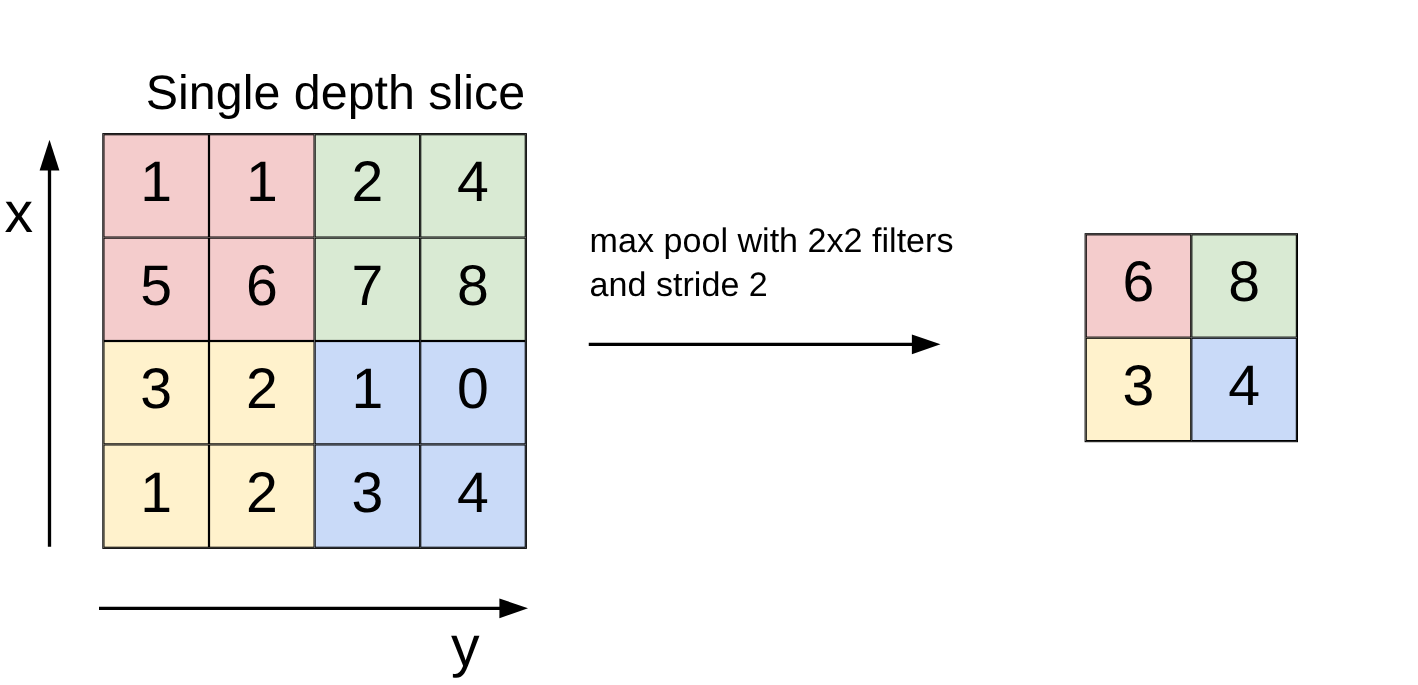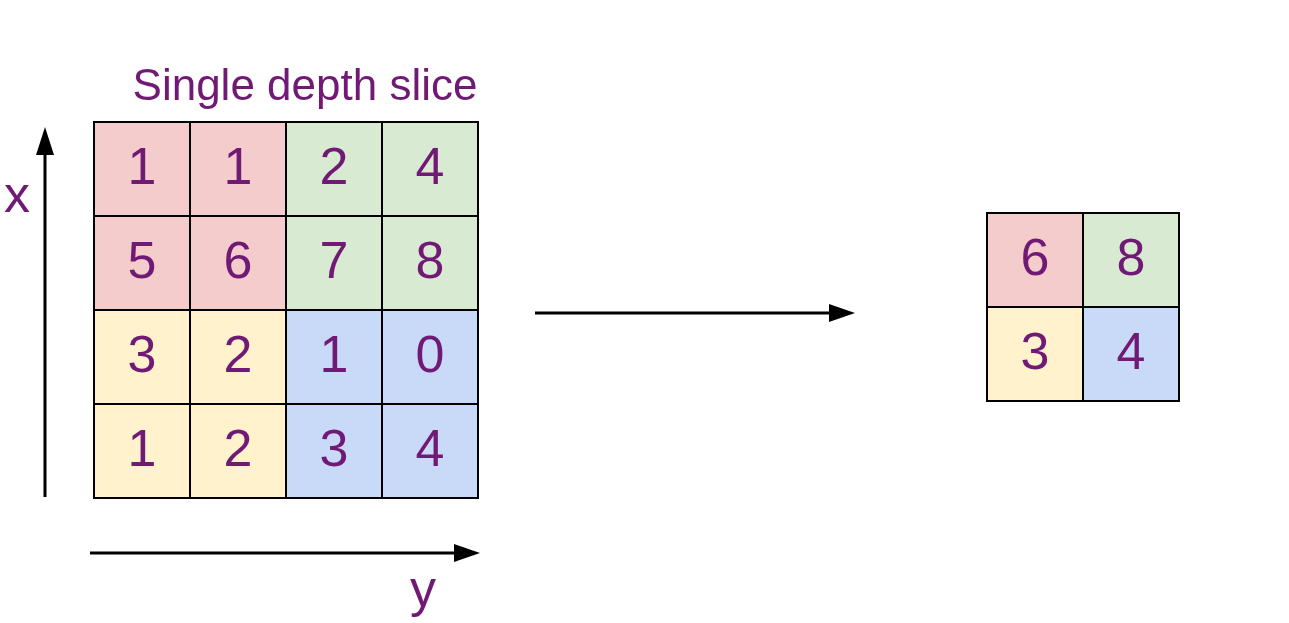--- a/index.html
+++ b/index.html
@@ -2,21 +2,21 @@
 <html><head>
 <meta charset="utf-8">
 <style>
   html, body { margin: 0; padding: 0; background: #ffffff; }
   .canvas {
     position: relative;
     width: 1289px;
     height: 623px;
     background: #ffffff;
     font-family: "Liberation Sans", sans-serif;
-    color: #701a75;
+    color: #000000;
     overflow: hidden;
   }
   .title {
     position: absolute;
     left: 105px;
     top: 60px;
     width: 400px;
     text-align: center;
     font-size: 44px;
     white-space: nowrap;
@@ -98,20 +98,24 @@
     <div class="cell" style="background-color: rgb(201, 218, 248);">3</div>
     <div class="cell" style="background-color: rgb(201, 218, 248);">4</div>
   </div>
 
   <svg class="arrow-svg y-arrow" width="395" height="26">
     <line x1="2" y1="13" x2="370" y2="13" stroke="#000" stroke-width="3"></line>
     <polygon points="392,13 366,4 366,22" fill="#000"></polygon>
   </svg>
   <div class="axis-label y-label">y</div>
 
+  <div class="op-text">
+    <div>max pool with 2x2 filters</div>
+    <div>and stride 2</div>
+  </div>
 
   <svg class="arrow-svg pool-arrow" width="322" height="26">
     <line x1="0" y1="13" x2="298" y2="13" stroke="#000" stroke-width="3"></line>
     <polygon points="320,13 294,4 294,22" fill="#000"></polygon>
   </svg>
 
   <div class="grid output-grid">
     <div class="cell" style="background-color: rgb(244, 204, 204);">6</div>
     <div class="cell" style="background-color: rgb(217, 234, 211);">8</div>
     <div class="cell" style="background-color: rgb(255, 242, 204);">3</div>

